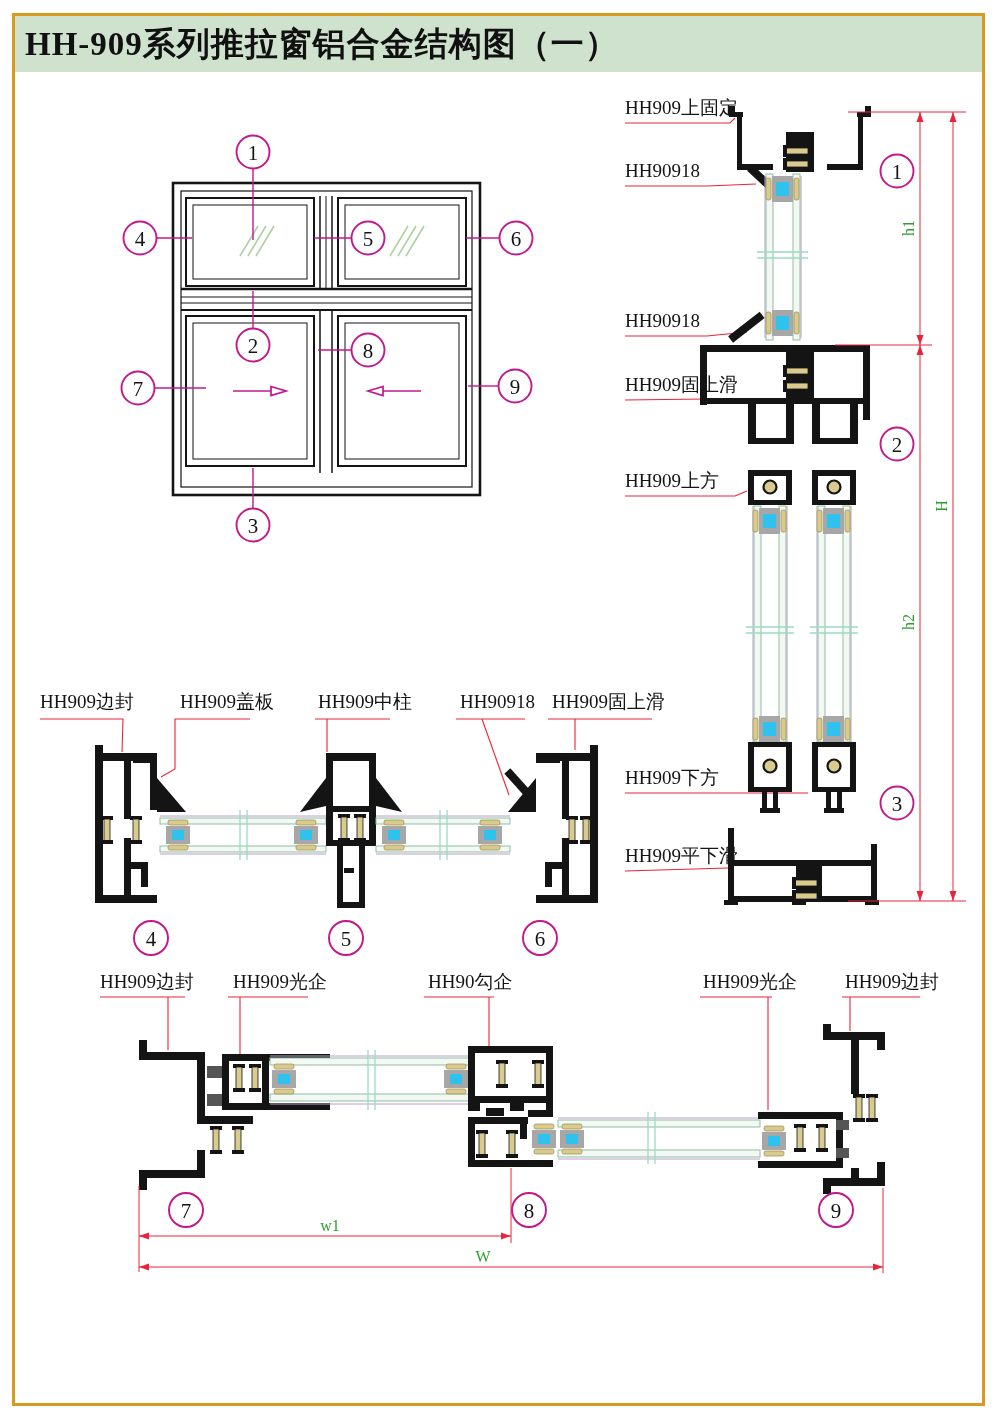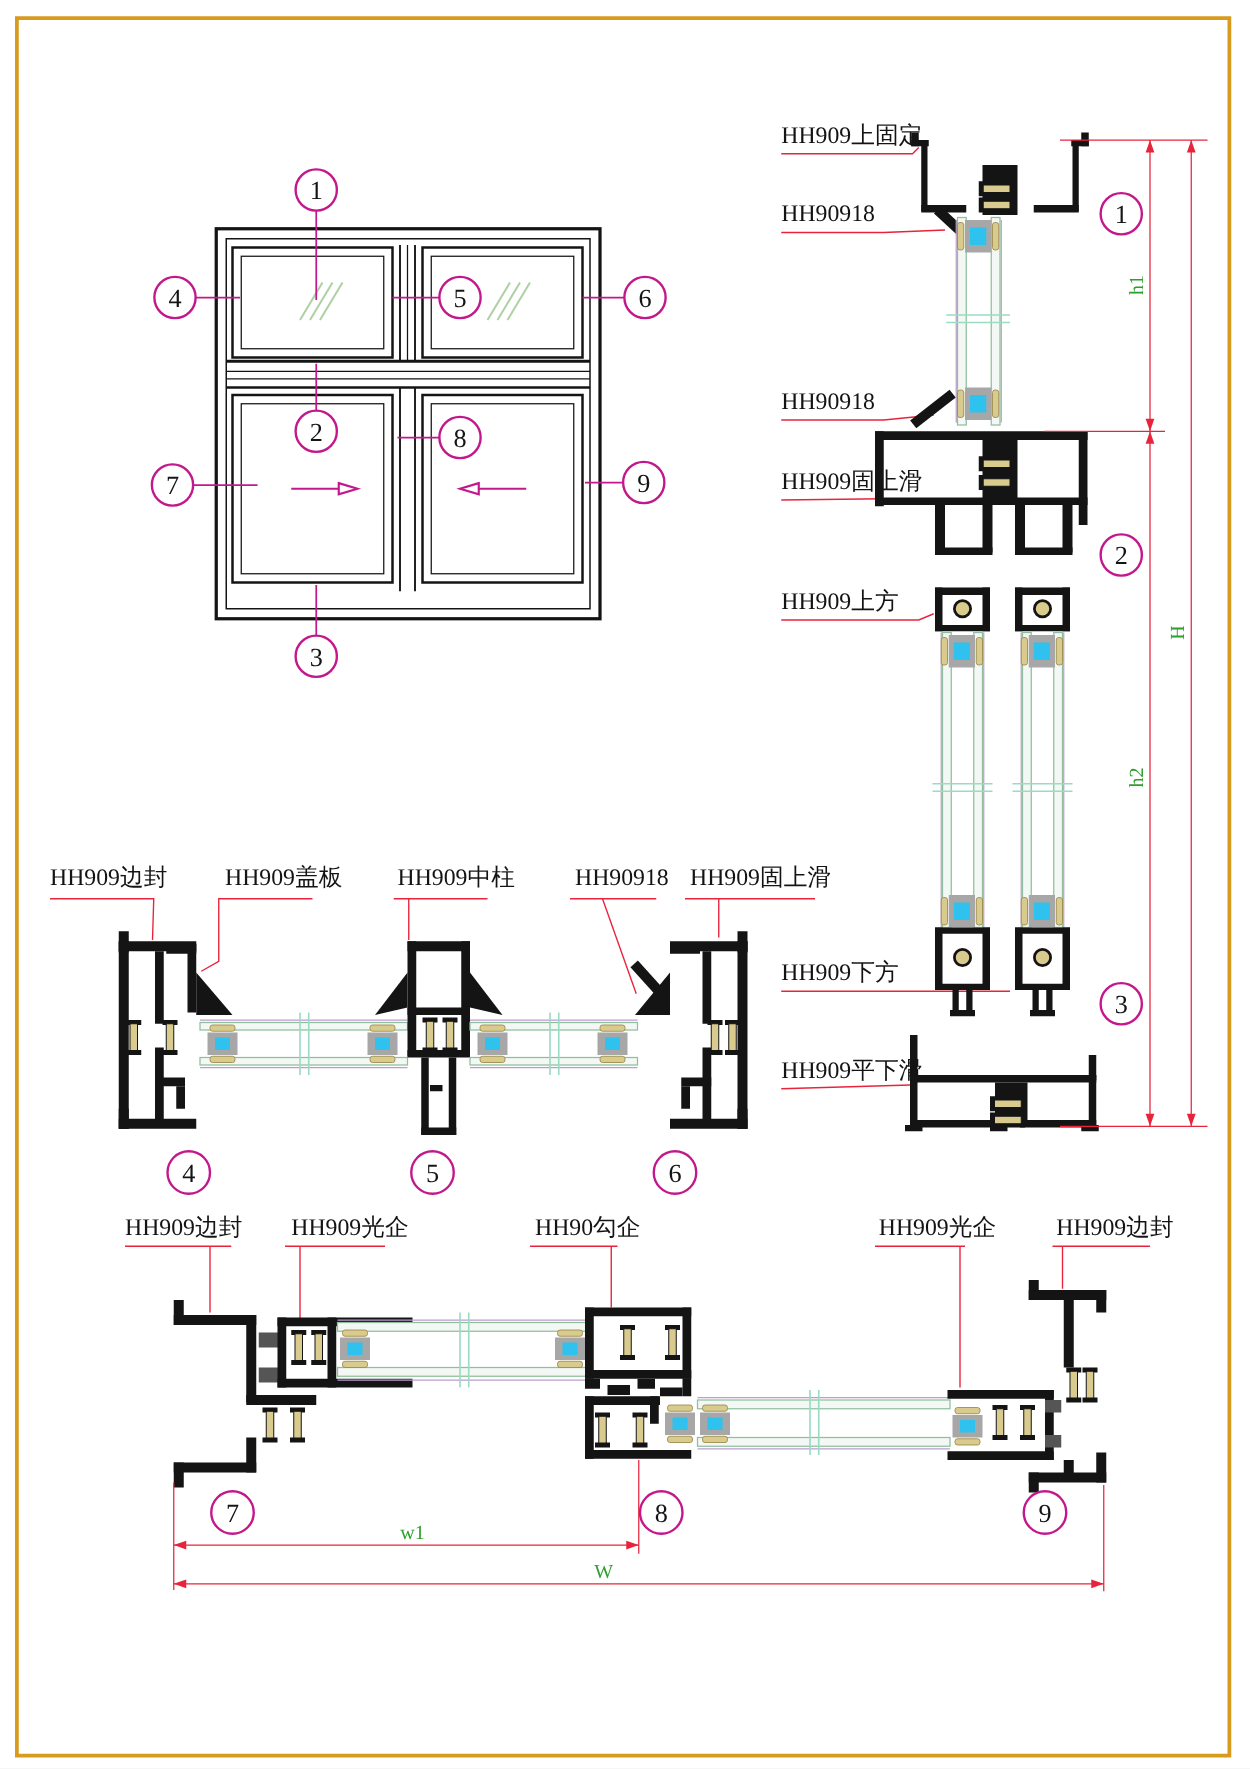--- a/index.html
+++ b/index.html
@@ -23,20 +23,23 @@
   svg text{font-family:"Liberation Serif","DejaVu Serif",serif;}
   .lbl{font-size:19px;fill:#141414;}
   .dimtxt{font-size:16px;fill:#2F9E2F;}
   .callout-n{font-size:21px;fill:#141414;text-anchor:middle;}
 </style>
 </head>
 <body>
 
 <div class="sheet">
 
+  <div class="title-bar">
+    <span>HH-909系列推拉窗铝合金结构图（一）</span>
+  </div>
 
   <svg width="1000" height="1415" viewBox="0 0 1000 1415">
     <defs>
 
       <g id="ibeam">
         <rect x="0" y="0" width="12" height="4" fill="#141414"></rect>
         <rect x="3" y="3" width="6" height="22" fill="#D9CB8E" stroke="#141414" stroke-width="0.8"></rect>
         <rect x="0" y="24" width="12" height="4" fill="#141414"></rect>
       </g>
 

